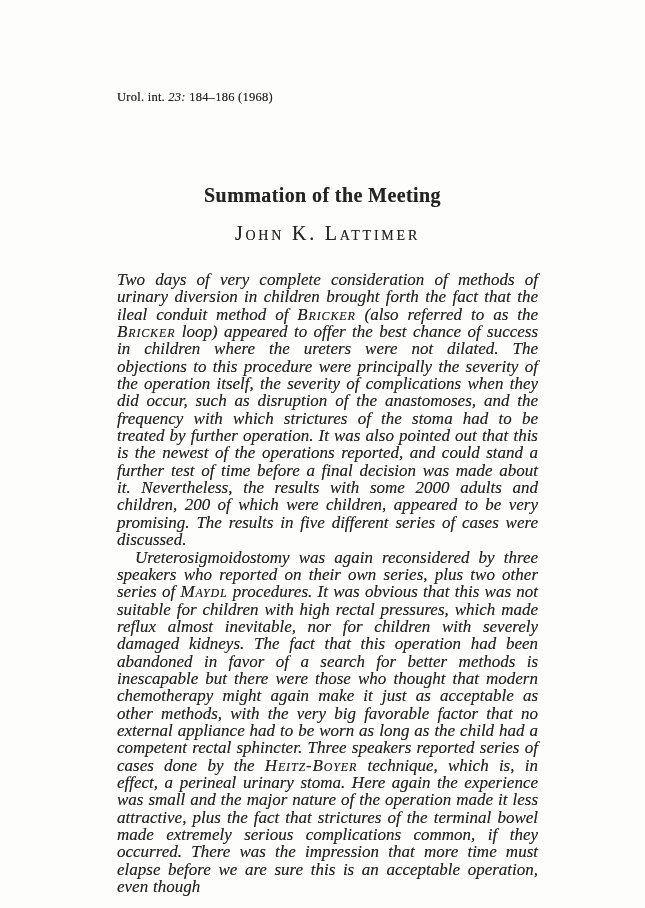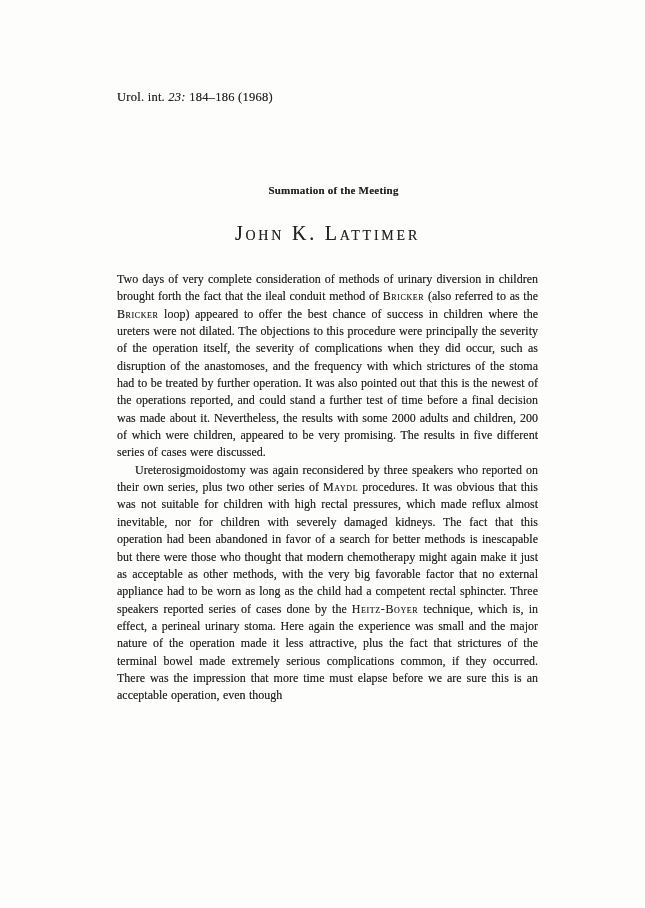--- a/index.html
+++ b/index.html
@@ -21,47 +21,48 @@
     position: absolute;
     left: 117px;
     top: 90px;
     font-size: 12.5px;
     letter-spacing: 0.02em;
     white-space: nowrap;
   }
   .title {
     position: absolute;
     top: 184px;
-    left: 123px;
+    left: 112px;
     width: 421px;
     margin: 0;
     text-align: center;
-    font-size: 11px;
+    font-size: 20px;
     font-weight: 700;
     letter-spacing: 0.02em;
   }
   .author {
     position: absolute;
     top: 222px;
     left: 117px;
     width: 421px;
     text-align: center;
     font-size: 20px;
     font-variant: small-caps;
     letter-spacing: 0.14em;
   }
   .body-text {
     position: absolute;
     left: 117px;
     top: 271px;
     width: 421px;
     text-align: justify;
-    font-size: 12px;
+    font-size: 17px;
     line-height: 17.35px;
     word-spacing: 0.04em;
+    font-style: italic;
   }
   .para { margin: 0; }
   .para.indented { text-indent: 18px; }
   .seg-italic { font-style: italic; }
   .seg-smallcaps { font-variant: small-caps; letter-spacing: 0.05em; }
 </style>
 </head>
 <body>
 
 <div class="page">

